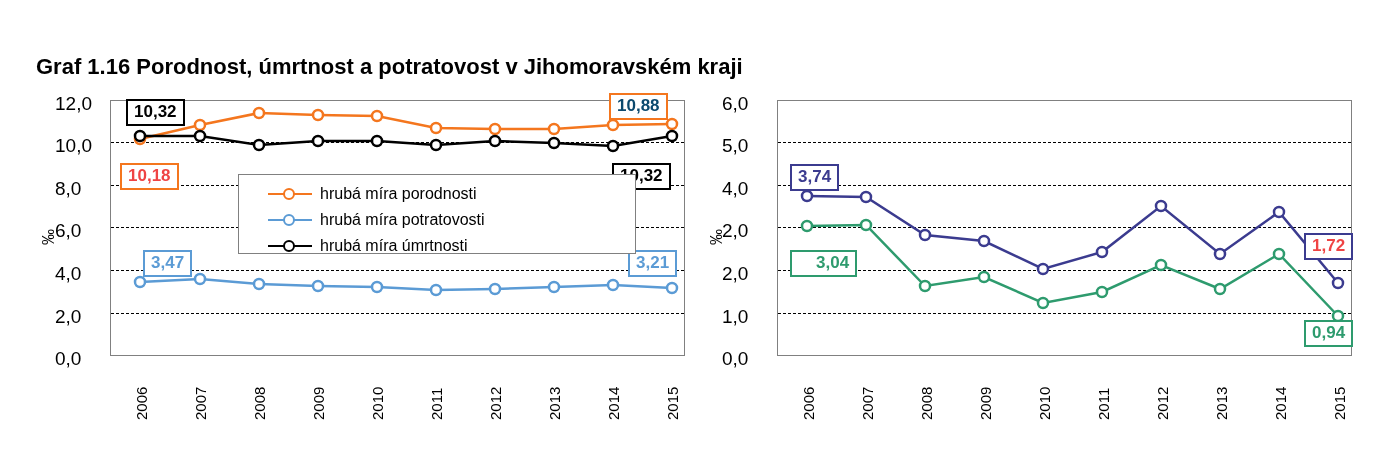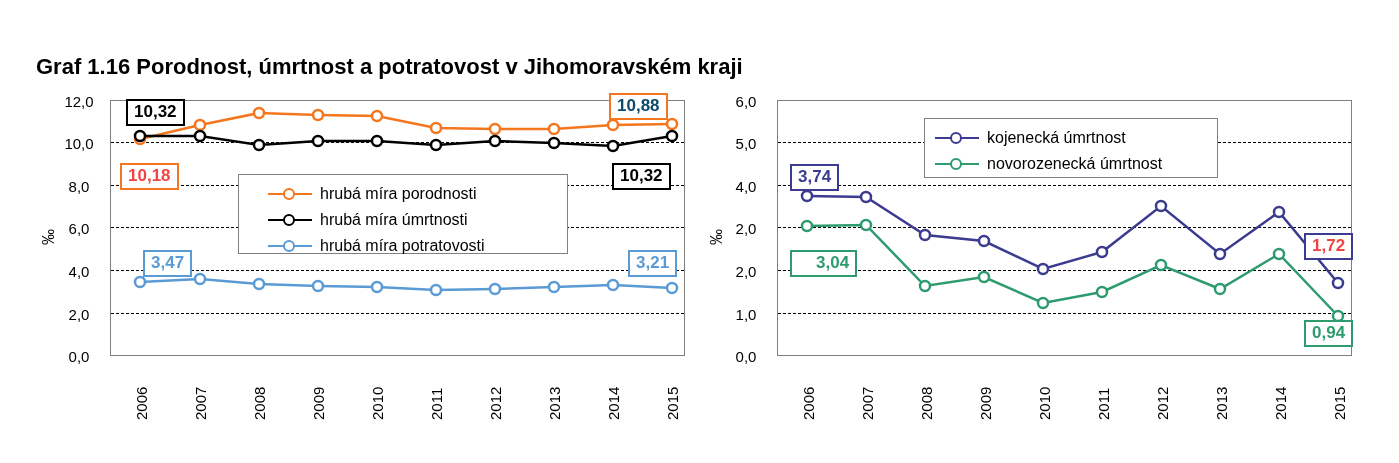--- a/index.html
+++ b/index.html
@@ -26,22 +26,22 @@
     box-sizing:border-box;
     background:#ffffff;
   }
   .gridline{
     position:absolute;
     border-top:1px dashed #000;
     height:0;
   }
   .ytick{
     position:absolute;
-    font-size:15px;
-    text-align:center;
+    font-size:19px;
+    text-align:left;
     white-space:nowrap;
   }
   .xtick{
     position:absolute;
     font-size:15px;
     white-space:nowrap;
     transform-origin:left top;
     transform:rotate(-90deg);
   }
   .ylabel{
@@ -161,41 +161,41 @@
     </g>
   </svg>
 
   <div class="callout" style="left:126px;top:99px;border-color:#000;color:#000;">10,32</div>
   <div class="callout" style="left:120px;top:163px;border-color:#F4761E;color:#ef4444;">10,18</div>
   <div class="callout" style="left:143px;top:250px;border-color:#5B9BD5;color:#5B9BD5;">3,47</div>
   <div class="callout" style="left:609px;top:93px;border-color:#F4761E;color:#0c4a6e;">10,88</div>
   <div class="callout" style="left:612px;top:163px;border-color:#000;color:#000;">10,32</div>
   <div class="callout" style="left:628px;top:250px;border-color:#5B9BD5;color:#5B9BD5;">3,21</div>
 
-  <div class="legendbox" style="left:238px;top:174px;width:330px;height:80px;padding-left:29px;">
+  <div class="legendbox" style="left:238px;top:174px;width:398px;height:80px;padding-left:29px;">
     <div class="legend-row">
       <span class="legend-line">
           <i style="background:#F4761E"></i>
           <b style="border-color:#F4761E"></b>
         </span>
       <span>hrubá míra porodnosti</span>
     </div>
     <div class="legend-row">
       <span class="legend-line">
+          <i style="background:#5B9BD5"></i>
+          <b style="border-color:#5B9BD5"></b>
+        </span>
+      <span>hrubá míra potratovosti</span>
+    </div>
+    <div class="legend-row">
+      <span class="legend-line">
           <i style="background:#000"></i>
           <b style="border-color:#000"></b>
         </span>
       <span>hrubá míra úmrtnosti</span>
-    </div>
-    <div class="legend-row">
-      <span class="legend-line">
-          <i style="background:#5B9BD5"></i>
-          <b style="border-color:#5B9BD5"></b>
-        </span>
-      <span>hrubá míra potratovosti</span>
     </div>
   </div>
 
   <div class="xtick" style="left:133px;top:420px;">2006</div>
   <div class="xtick" style="left:192px;top:420px;">2007</div>
   <div class="xtick" style="left:251px;top:420px;">2008</div>
   <div class="xtick" style="left:310px;top:420px;">2009</div>
   <div class="xtick" style="left:369px;top:420px;">2010</div>
   <div class="xtick" style="left:428px;top:420px;">2011</div>
   <div class="xtick" style="left:487px;top:420px;">2012</div>
@@ -253,36 +253,20 @@
       <circle cx="579" cy="254" r="5" fill="#fff" stroke="#2E9B6E" stroke-width="2.5"></circle>
       <circle cx="638" cy="316" r="5" fill="#fff" stroke="#2E9B6E" stroke-width="2.5"></circle>
     </g>
   </svg>
 
   <div class="callout" style="left:90px;top:164px;border-color:#3B3B8F;color:#3B3B8F;">3,74</div>
   <div class="callout" style="left:90px;top:250px;border-color:#2E9B6E;color:#2E9B6E;padding-left:24px;">3,04</div>
   <div class="callout" style="left:604px;top:233px;border-color:#3B3B8F;color:#ef4444;">1,72</div>
   <div class="callout" style="left:604px;top:320px;border-color:#2E9B6E;color:#2E9B6E;">0,94</div>
 
-  <div class="legendbox" style="left:224px;top:118px;width:294px;height:60px;">
-    <div class="legend-row">
-      <span class="legend-line">
-          <i style="background:#3B3B8F"></i>
-          <b style="border-color:#3B3B8F"></b>
-        </span>
-      <span>kojenecká úmrtnost</span>
-    </div>
-    <div class="legend-row">
-      <span class="legend-line">
-          <i style="background:#2E9B6E"></i>
-          <b style="border-color:#2E9B6E"></b>
-        </span>
-      <span>novorozenecká úmrtnost</span>
-    </div>
-  </div>
 
   <div class="xtick" style="left:100px;top:420px;">2006</div>
   <div class="xtick" style="left:159px;top:420px;">2007</div>
   <div class="xtick" style="left:218px;top:420px;">2008</div>
   <div class="xtick" style="left:277px;top:420px;">2009</div>
   <div class="xtick" style="left:336px;top:420px;">2010</div>
   <div class="xtick" style="left:395px;top:420px;">2011</div>
   <div class="xtick" style="left:454px;top:420px;">2012</div>
   <div class="xtick" style="left:513px;top:420px;">2013</div>
   <div class="xtick" style="left:572px;top:420px;">2014</div>

